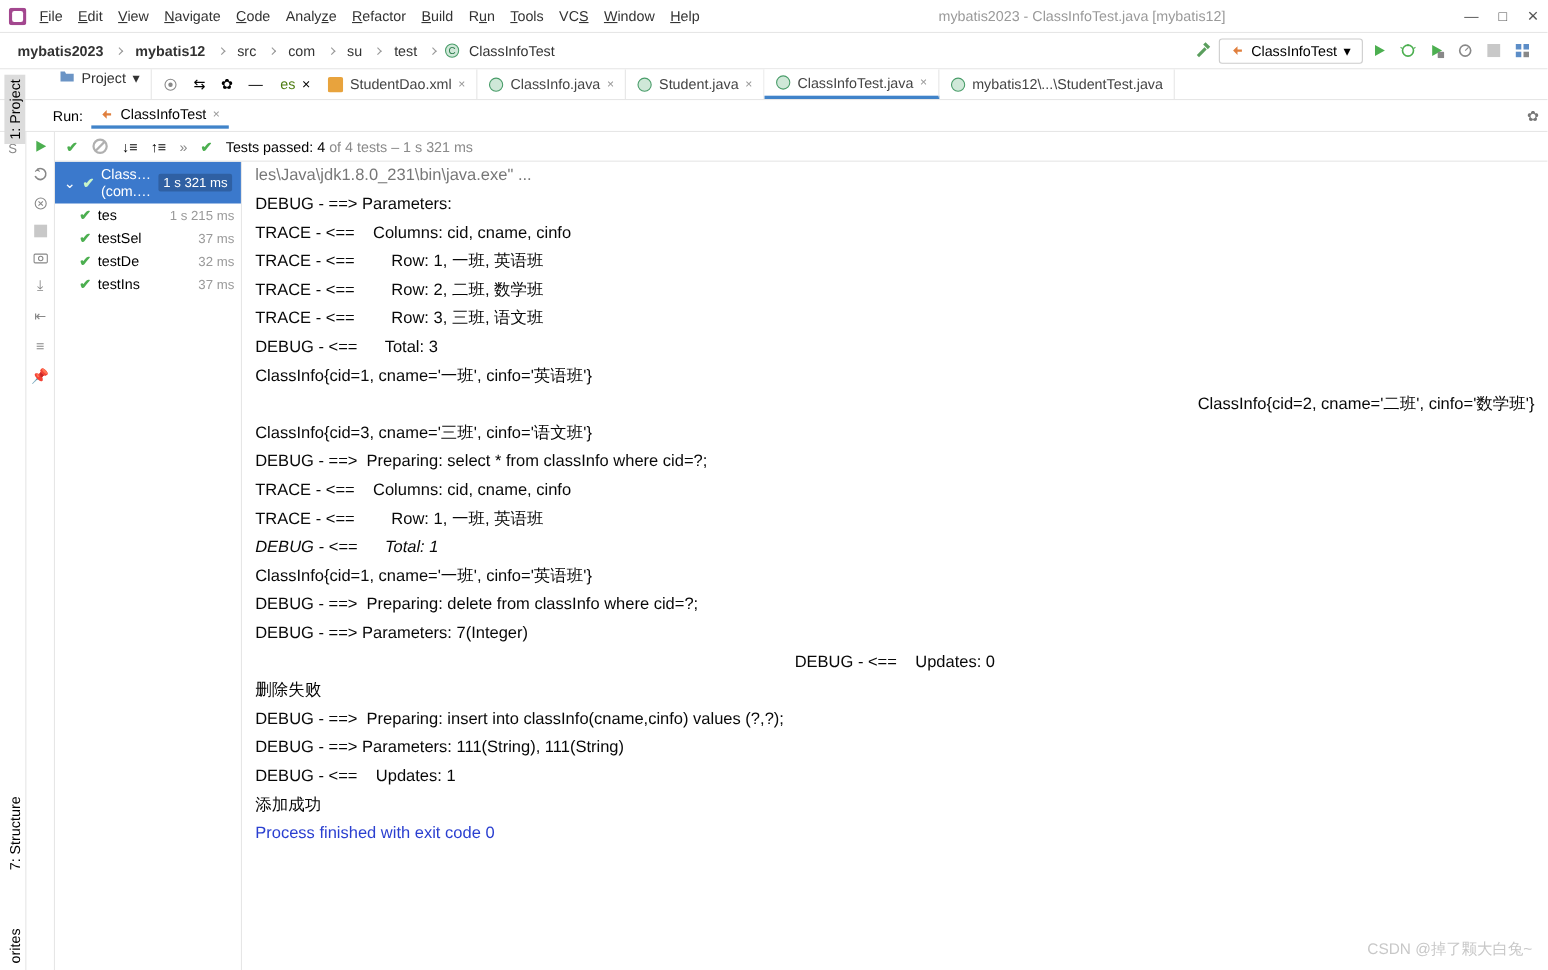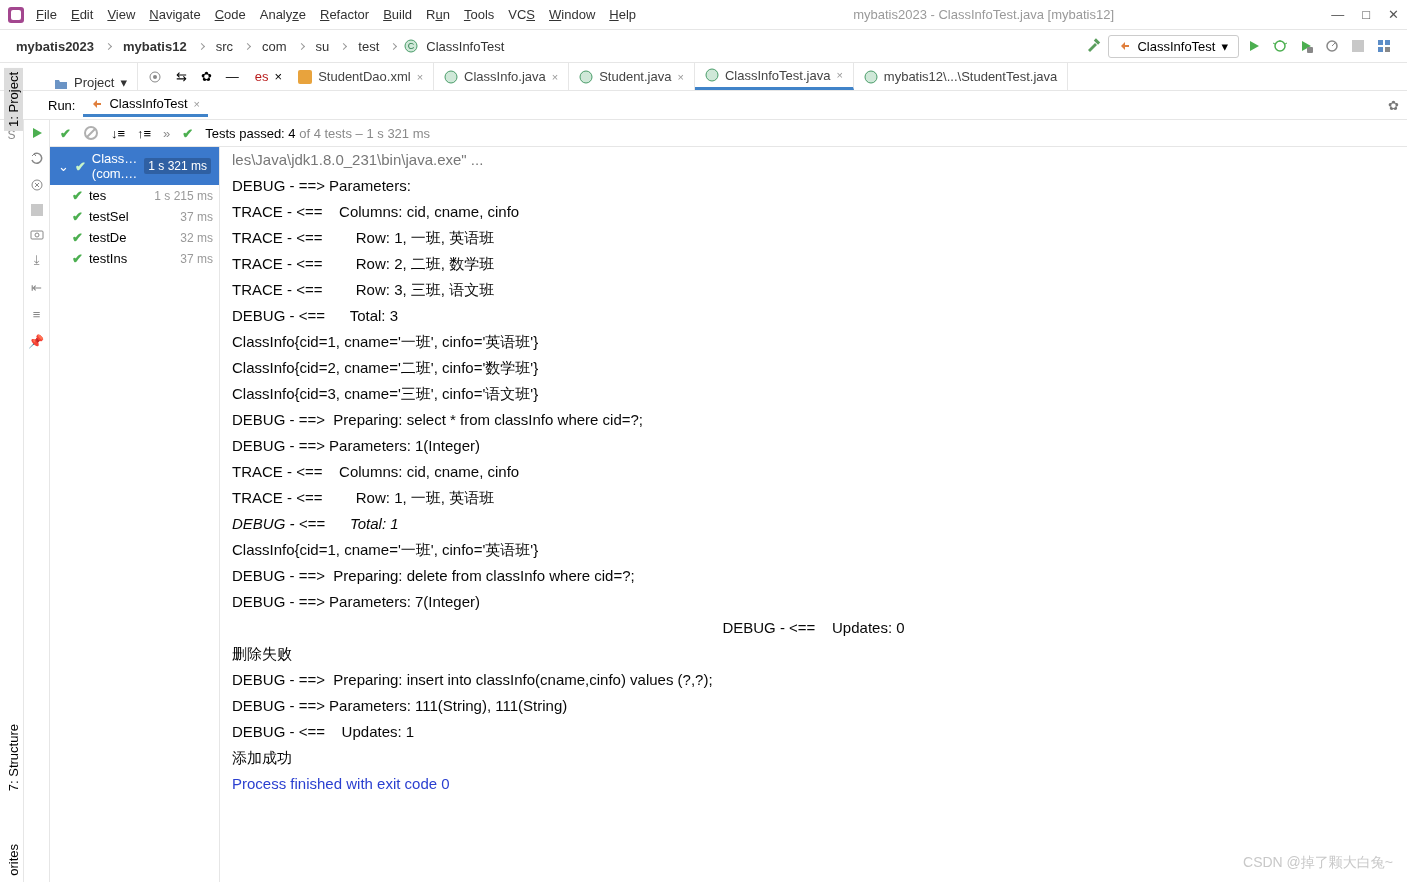--- a/index.html
+++ b/index.html
@@ -16,21 +16,21 @@
 
 .breadcrumb-row { height: 33px; display: flex; align-items: center; padding: 0 12px; border-bottom: 1px solid #e6e6e6; gap: 4px; }
 .crumb { color: #333; padding: 2px 4px; }
 .crumb-sep { width: 5px; height: 5px; border-right: 1px solid #999; border-top: 1px solid #999; transform: rotate(45deg); margin: 0 4px; }
 .breadcrumb-row .spacer { flex: 1; }
 .breadcrumb-row .tool { width: 22px; height: 22px; display: flex; align-items: center; justify-content: center; }
 .run-sel { border: 1px solid #ccc; border-radius: 3px; padding: 3px 10px; display: flex; align-items: center; gap: 6px; }
 
 
 .project-tabs { height: 28px; display: flex; align-items: center; border-bottom: 1px solid #e6e6e6; }
-.project-label { display: flex; align-items: flex-end; gap: 6px; padding: 0 10px 0 54px; color: #333; border-right: 1px solid #e6e6e6; height: 100%; }
+.project-label { display: flex; align-items: flex-start; gap: 6px; padding: 0 10px 0 54px; color: #333; border-right: 1px solid #e6e6e6; height: 100%; }
 .tool-icons { display: flex; align-items: center; gap: 14px; padding: 0 10px; }
 .file-tabs { display: flex; height: 100%; flex: 1; overflow: hidden; }
 .file-tab { display: flex; align-items: center; gap: 6px; padding: 0 10px; border-right: 1px solid #e6e6e6; color: #444; white-space: nowrap; }
 .file-tab.active { background: #fff; border-bottom: 3px solid #4083c9; }
 .file-tab .close { color: #999; font-size: 11px; }
 
 
 .run-header { height: 29px; display: flex; align-items: center; padding: 0 8px 0 48px; border-bottom: 1px solid #e6e6e6; gap: 8px; }
 .run-tab { display: flex; align-items: center; gap: 6px; padding: 3px 8px; border-bottom: 3px solid #4083c9; }
 .gear-right { margin-left: auto; color: #777; }
@@ -196,21 +196,21 @@
     <span class="icon">
         <svg width="14" height="14">
           <circle cx="7" cy="7" r="5" fill="none" stroke="#888"></circle>
           <circle cx="7" cy="7" r="2" fill="#888"></circle>
         </svg>
       </span>
     <span class="icon">⇆</span>
     <span class="icon">✿</span>
     <span class="icon">—</span>
   </div>
-  <span style="padding:0 6px;color:#b91c1c">es</span>
+  <span style="padding:0 6px;color:#4d7c0f">es</span>
   <span class="icon" style="padding-right:6px">×</span>
 
   <div class="file-tabs">
     <div class="file-tab">
       <span class="icon">
           <svg width="14" height="14">
             <rect width="14" height="14" rx="2" fill="#e8a33d"></rect>
           </svg>
         </span>
       <span>StudentDao.xml</span>
@@ -366,24 +366,23 @@
       <div class="console">
         <div class="head-line">les\Java\jdk1.8.0_231\bin\java.exe" ...</div>
         <div id="console-lines">
             <div style="white-space: pre;">DEBUG - ==&gt; Parameters:</div>
             <div style="white-space: pre;">TRACE - &lt;==    Columns: cid, cname, cinfo</div>
             <div style="white-space: pre;">TRACE - &lt;==        Row: 1, 一班, 英语班</div>
             <div style="white-space: pre;">TRACE - &lt;==        Row: 2, 二班, 数学班</div>
             <div style="white-space: pre;">TRACE - &lt;==        Row: 3, 三班, 语文班</div>
             <div style="white-space: pre;">DEBUG - &lt;==      Total: 3</div>
             <div style="white-space: pre;">ClassInfo{cid=1, cname='一班', cinfo='英语班'}</div>
-            <div style="white-space: pre;">ClassInfo{cid=2, cname='二班', cinfo='数学班'}</div>
+            <div style="white-space: pre; text-align: right;">ClassInfo{cid=2, cname='二班', cinfo='数学班'}</div>
             <div style="white-space: pre;">ClassInfo{cid=3, cname='三班', cinfo='语文班'}</div>
             <div style="white-space: pre;">DEBUG - ==&gt;  Preparing: select * from classInfo where cid=?;</div>
-            <div style="white-space: pre;">DEBUG - ==&gt; Parameters: 1(Integer)</div>
             <div style="white-space: pre;">TRACE - &lt;==    Columns: cid, cname, cinfo</div>
             <div style="white-space: pre;">TRACE - &lt;==        Row: 1, 一班, 英语班</div>
             <div style="white-space: pre; font-style: italic;">DEBUG - &lt;==      Total: 1</div>
             <div style="white-space: pre;">ClassInfo{cid=1, cname='一班', cinfo='英语班'}</div>
             <div style="white-space: pre;">DEBUG - ==&gt;  Preparing: delete from classInfo where cid=?;</div>
             <div style="white-space: pre;">DEBUG - ==&gt; Parameters: 7(Integer)</div>
             <div style="white-space: pre; text-align: center;">DEBUG - &lt;==    Updates: 0</div>
             <div style="white-space: pre;">删除失败</div>
             <div style="white-space: pre;">DEBUG - ==&gt;  Preparing: insert into classInfo(cname,cinfo) values (?,?);</div>
             <div style="white-space: pre;">DEBUG - ==&gt; Parameters: 111(String), 111(String)</div>

